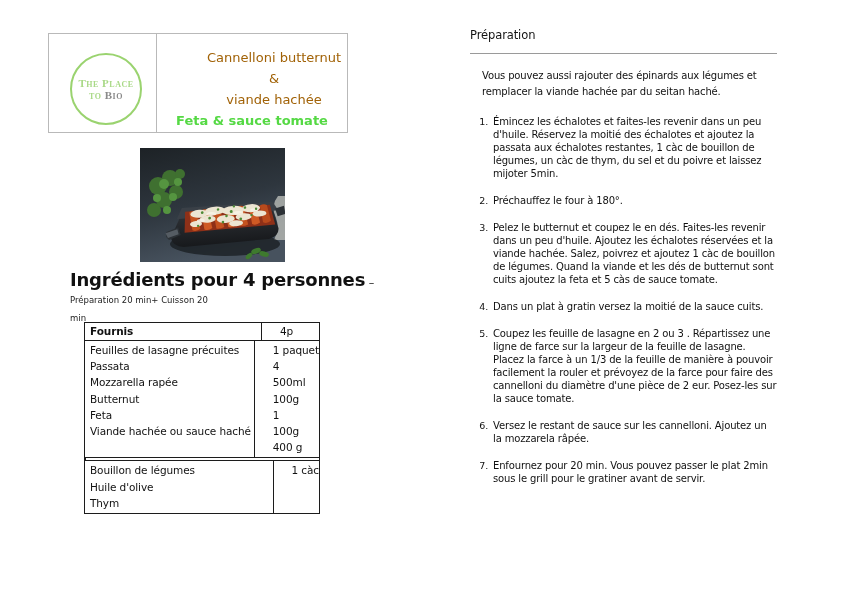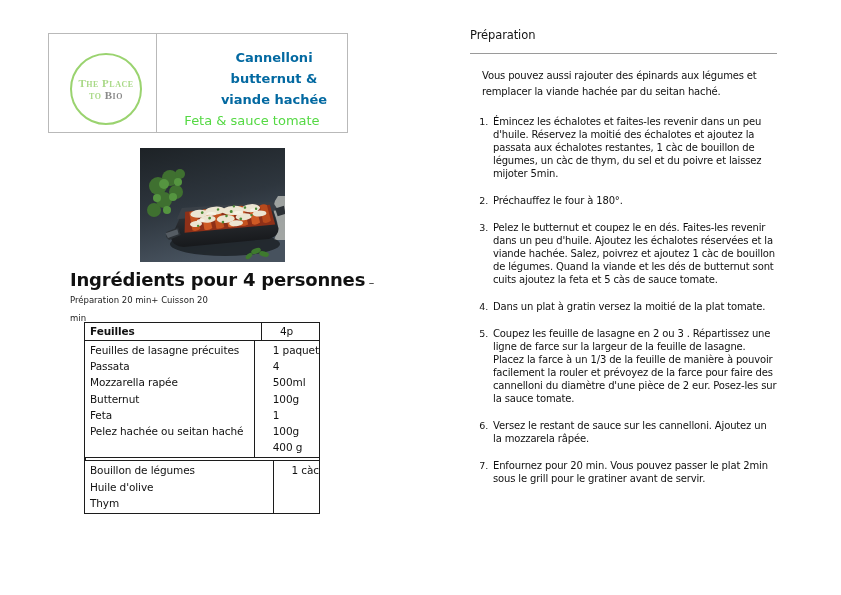--- a/index.html
+++ b/index.html
@@ -25,22 +25,22 @@
     font-variant: small-caps; font-size: 11px; letter-spacing: 0.5px;
     color: #a9d987; font-weight: 600; white-space: nowrap;
   }
   .logo-line2 { font-variant: small-caps; font-size: 11px; letter-spacing: 0.5px; font-weight: 600; }
   .logo-line2 .to { color: #a9d987; }
   .logo-line2 .bio { color: #8a8a8a; }
   .title-cell {
     flex: 1; display: flex; flex-direction: column; align-items: center;
     justify-content: flex-start; padding-top: 13px; text-align: center;
   }
-  .title-line { font-size: 13px; font-weight: 700; line-height: 21px; color: #0369a1; margin-left: 44px; }
-  .subtitle-line { font-size: 13px; font-weight: 400; line-height: 21px; color: #55d944; }
+  .title-line { font-size: 13px; font-weight: 400; line-height: 21px; color: #a16207; margin-left: 44px; }
+  .subtitle-line { font-size: 13px; font-weight: 700; line-height: 21px; color: #55d944; }
 
   
   .photo { position: absolute; left: 140px; top: 148px; width: 145px; height: 114px; }
 
   
   .ing-heading { position: absolute; left: 70px; top: 272px; width: 325px; line-height: 15px; }
   .ing-heading .big { font-size: 18px; font-weight: 600; letter-spacing: -0.2px; }
   .ing-heading .dash { font-size: 11px; font-weight: 400; }
   .ing-heading .small { font-size: 8.5px; font-weight: 400; color: #222; }
 
@@ -188,31 +188,31 @@
     </g>
   </svg>
 
   <div class="ing-heading">
     <span class="big">Ingrédients  pour 4 personnes</span><span class="dash"> – </span><span class="small">Préparation 20 min+ Cuisson 20</span><br>
     <span class="small">min</span>
   </div>
 
   <div class="ing-table">
     <div class="t-row t-head">
-      <div class="t-left t-line bold">Feuilles</div>
+      <div class="t-left t-line bold">Fournis</div>
       <div class="t-right t-line">4p</div>
     </div>
     <div class="t-row">
       <div class="t-left t-block">
         <div class="t-line">Feuilles de lasagne précuites</div>
         <div class="t-line">Passata</div>
         <div class="t-line">Mozzarella rapée</div>
         <div class="t-line">Butternut</div>
         <div class="t-line">Feta</div>
-        <div class="t-line">Pelez hachée ou seitan haché</div>
+        <div class="t-line">Viande hachée ou sauce haché</div>
       </div>
       <div class="t-right t-block">
         <div class="t-line">1 paquet</div>
         <div class="t-line">4</div>
         <div class="t-line">500ml</div>
         <div class="t-line">100g</div>
         <div class="t-line">1</div>
         <div class="t-line">100g</div>
         <div class="t-line">400 g</div>
       </div>
@@ -235,20 +235,20 @@
   </div>
 
   <div class="prep">
     <div class="prep-title">Préparation</div>
     <hr class="prep-rule">
     <p class="prep-intro">Vous pouvez aussi rajouter des épinards aux légumes et remplacer la viande hachée par du seitan haché.</p>
     <ol class="steps">
       <li>Émincez les échalotes et faites-les revenir dans un peu d'huile. Réservez la moitié des échalotes et ajoutez la passata aux échalotes restantes, 1 càc de bouillon de légumes, un càc de thym, du sel et du poivre et laissez mijoter 5min.</li>
       <li>Préchauffez le four à 180°.</li>
       <li>Pelez le butternut et coupez le en dés.  Faites-les revenir dans un peu d'huile. Ajoutez les échalotes réservées et la viande hachée. Salez, poivrez et ajoutez 1 càc de bouillon de légumes. Quand la viande et les dés de butternut sont cuits ajoutez la feta et 5 càs de sauce tomate.</li>
-      <li>Dans un plat à gratin versez la moitié de la plat tomate.</li>
+      <li>Dans un plat à gratin versez la moitié de la sauce cuits.</li>
       <li>Coupez les feuille de lasagne en 2 ou 3 . Répartissez une ligne de farce sur la largeur de la feuille de lasagne. Placez la farce à un 1/3 de la feuille de manière à pouvoir facilement la rouler et prévoyez de la farce pour faire des cannelloni du diamètre d'une pièce de 2 eur. Posez-les sur la sauce tomate.</li>
       <li>Versez le restant de sauce sur les cannelloni. Ajoutez un la mozzarela râpée.</li>
       <li>Enfournez pour 20 min. Vous pouvez passer le plat 2min sous le grill pour le gratiner avant de servir.</li>
     </ol>
   </div>
 
 </div>
 
 </body></html>

